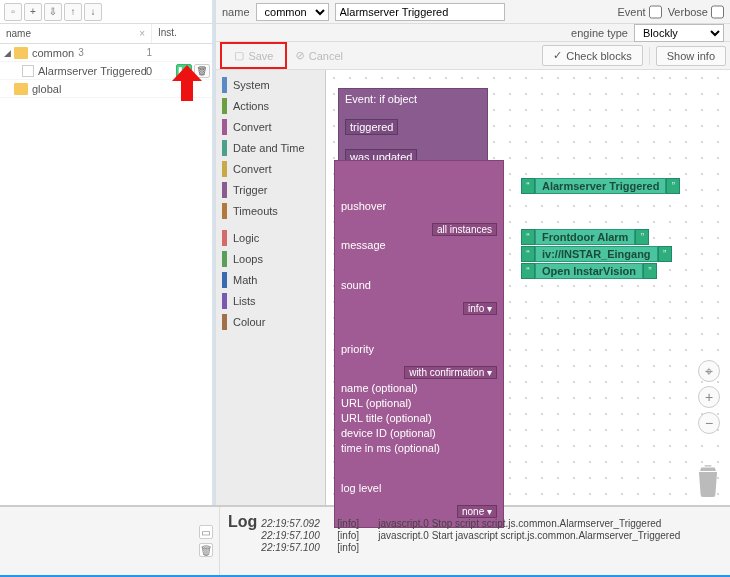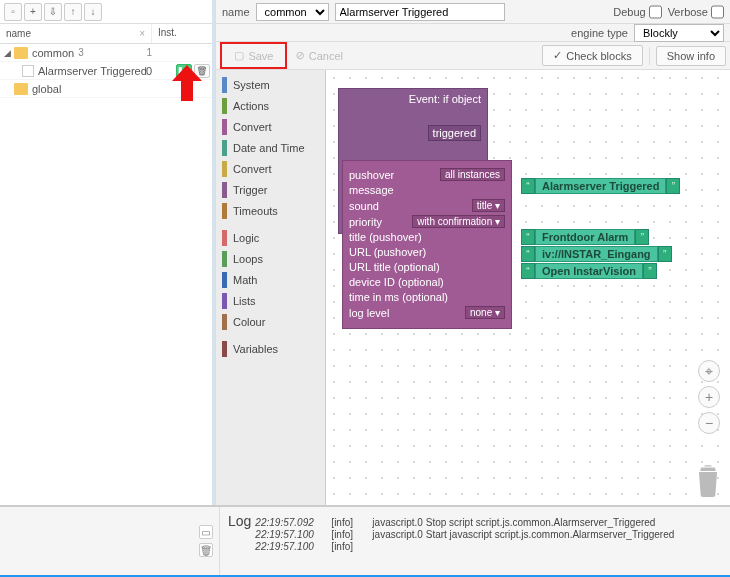--- a/index.html
+++ b/index.html
@@ -32,49 +32,49 @@
   .header1 select, .header1 input { height: 18px; border: 1px solid #bbb; font-size: 11px; padding: 0 4px; background:#fff; }
   .header1 .spacer { flex: 1; }
   .header1 .cb { display: flex; align-items: center; gap: 3px; }
   .header2 { height: 28px; display: flex; align-items: center; padding: 0 4px; border-bottom: 1px solid #ddd; }
   .save-box { border: 2px solid #ea1c1c; padding: 2px 4px; display: flex; align-items: center; }
   .btn-disabled { color: #bbb; padding: 3px 8px; display: flex; align-items: center; gap: 4px; font-size: 11px; }
   .header2 .spacer { flex: 1; }
   .chip { border: 1px solid #ccc; border-radius: 2px; padding: 3px 10px; font-size: 11px; color: #555; background:#fafafa; display:flex; align-items:center; gap:4px;}
   .sep { width: 1px; height: 18px; background: #ddd; margin: 0 6px; }
 
-  .workspace { flex: 1; display: flex; text-align: right; }
+  .workspace { flex: 1; display: flex; }
   .toolbox { width: 110px; background: #ececec; border-right: 1px solid #ccc; padding-top: 4px; }
   .tcat { display: flex; align-items: center; height: 21px; padding-left: 6px; font-size: 11px; color: #444; }
   .cbar { width: 5px; height: 16px; margin-right: 6px; }
   .tgap { height: 6px; }
   .canvas { flex: 1; position: relative; background:#fff; background-image: radial-gradient(#d8d8d8 1px, transparent 1px); background-size: 16px 16px; }
 
   .block { position:absolute; font-size:11px; color:#fff; }
   .b-trigger { left: 12px; top: 18px; width: 150px; background:#8a5b8f; border:1px solid #6e4574; padding:4px 6px 2px; }
   .b-trigger .tag { display:inline-block; background:#7a4b7f; border:1px solid #5d3a63; padding:1px 4px; margin-top:2px; }
-  .b-trigger .row { margin: 18px 0; }
+  .b-trigger .row { margin: 12px 0; }
   .tag-yellow { background:#c7a946; border:1px solid #a88a28; padding:0 4px; }
-  .b-action { left: 16px; top: 90px; width: 170px; background:#a05a94; border:1px solid #7e4475; padding:4px 6px 6px; }
+  .b-action { left: 8px; top: 90px; width: 170px; background:#a05a94; border:1px solid #7e4475; padding:11px 6px 6px; }
   .b-action .row { margin: 3px 0; display:flex; align-items:center; justify-content:space-between; }
   .b-action .lab { }
-  .b-action .val { background:#8b4a80; border:1px solid #6d3763; padding:0 4px; font-size:10px; }
+  .b-action .val { background:#8b4a80; border:1px solid #6d3763; padding:0 4px; font-size:10px;margin-top:48px; }
   .str-attach { position:absolute; left: 195px; display:flex; align-items:center; height:16px; }
   .quote { background:#2fae7d; color:#cfeee0; width:14px; height:16px; display:flex; align-items:center; justify-content:center; font-size:10px; border:1px solid #22886b; }
   .str { background:#49c49f; border:1px solid #2a9975; padding:0 6px; height:16px; display:flex; align-items:center; color:#1d4b3a; font-weight:bold; }
 
   .ctrl { position:absolute; right:10px; width:22px; height:22px; border:1px solid #ccc; border-radius:11px; background:#fafafa; display:flex; align-items:center; justify-content:center; color:#888; font-size:14px;}
   .trash { position:absolute; right:8px; bottom:8px; width:28px; height:34px; }
   .trash svg { width:28px; height:34px; }
 
   .logpanel { height: 70px; border-top: 2px solid #ccc; background:#f5f5f5; display:flex; font-size:10px; }
   .logside { width: 220px; border-right:1px solid #ddd; display:flex; flex-direction:column; justify-content:center; align-items:flex-end; padding-right:6px; gap:4px;}
   .logside .logi { width:14px; height:14px; border:1px solid #ccc; border-radius:2px; background:#fff; display:flex; align-items:center; justify-content:center; color:#777; }
   .logbody { flex:1; padding: 6px 8px; color:#444; position:relative;}
-  .logbody b { font-weight:normal; font-size:14px;}
+  .logbody b { font-weight:bold; font-size:16px;}
   .logline { display:flex; gap:6px; margin-bottom:1px;}
   .logts { width:70px;font-style:italic; }
   .loglevel { width:35px; }
   .bottom-border { height:2px; background:#2196f3; position:absolute; bottom:0; left:0; right:0; }
   select { -webkit-appearance: menulist; appearance: menulist; }
 </style>
 </head>
 <body>
 
 <div class="app">
@@ -122,21 +122,21 @@
     </div>
   </div>
 
   <div class="main">
     <div class="header1">
       <label>name</label>
       <select><option>common</option></select>
       <input style="width: 170px;" value="Alarmserver Triggered">
       <span class="spacer"></span>
       <span class="cb">
-          <span>Debug</span>
+          <span>Event</span>
           <input type="checkbox" style="">
         </span>
       <span class="cb">
           <span>Verbose</span>
           <input type="checkbox" style="">
         </span>
     </div>
     <div class="header1" style="height:18px; justify-content:flex-end; border-bottom:1px solid #ddd;">
       <label>engine type</label>
       <select style="width:90px;"><option>Blockly</option></select>
@@ -206,55 +206,51 @@
           </div>
           <div class="tcat">
             <span class="cbar" style="background: rgb(122, 90, 176);"></span>
             <span>Lists</span>
           </div>
           <div class="tcat">
             <span class="cbar" style="background: rgb(160, 112, 74);"></span>
             <span>Colour</span>
           </div>
           <div class="tgap"></div>
-          <div class="tcat">
-            <span class="cbar" style="background: rgb(138, 74, 74);"></span>
-            <span>Variables</span>
-          </div>
         </div>
       <div class="canvas">
 
         <div class="block b-trigger">
           <div>Event: if object</div>
           <div class="row"><span class="tag">triggered</span></div>
           <div class="row"><span class="tag">was updated</span></div>
           <div class="row"><span>Ack is</span> <span class="tag tag-yellow">any</span></div>
         </div>
 
         <div class="block b-action" id="b-action">
           <div class="row">
               <span>pushover</span>
               <span class="val">all instances</span>
             </div>
         <div class="row">
               <span class="lab">message</span>
             </div>
             <div class="row">
               <span class="lab">sound</span>
-              <span class="val">title ▾</span>
+              <span class="val">info ▾</span>
             </div>
             <div class="row">
               <span class="lab">priority</span>
               <span class="val">with confirmation ▾</span>
             </div>
             <div class="row">
-              <span class="lab">title (pushover)</span>
-            </div>
-            <div class="row">
-              <span class="lab">URL (pushover)</span>
+              <span class="lab">name (optional)</span>
+            </div>
+            <div class="row">
+              <span class="lab">URL (optional)</span>
             </div>
             <div class="row">
               <span class="lab">URL title (optional)</span>
             </div>
             <div class="row">
               <span class="lab">device ID (optional)</span>
             </div>
             <div class="row">
               <span class="lab">time in ms (optional)</span>
             </div>

